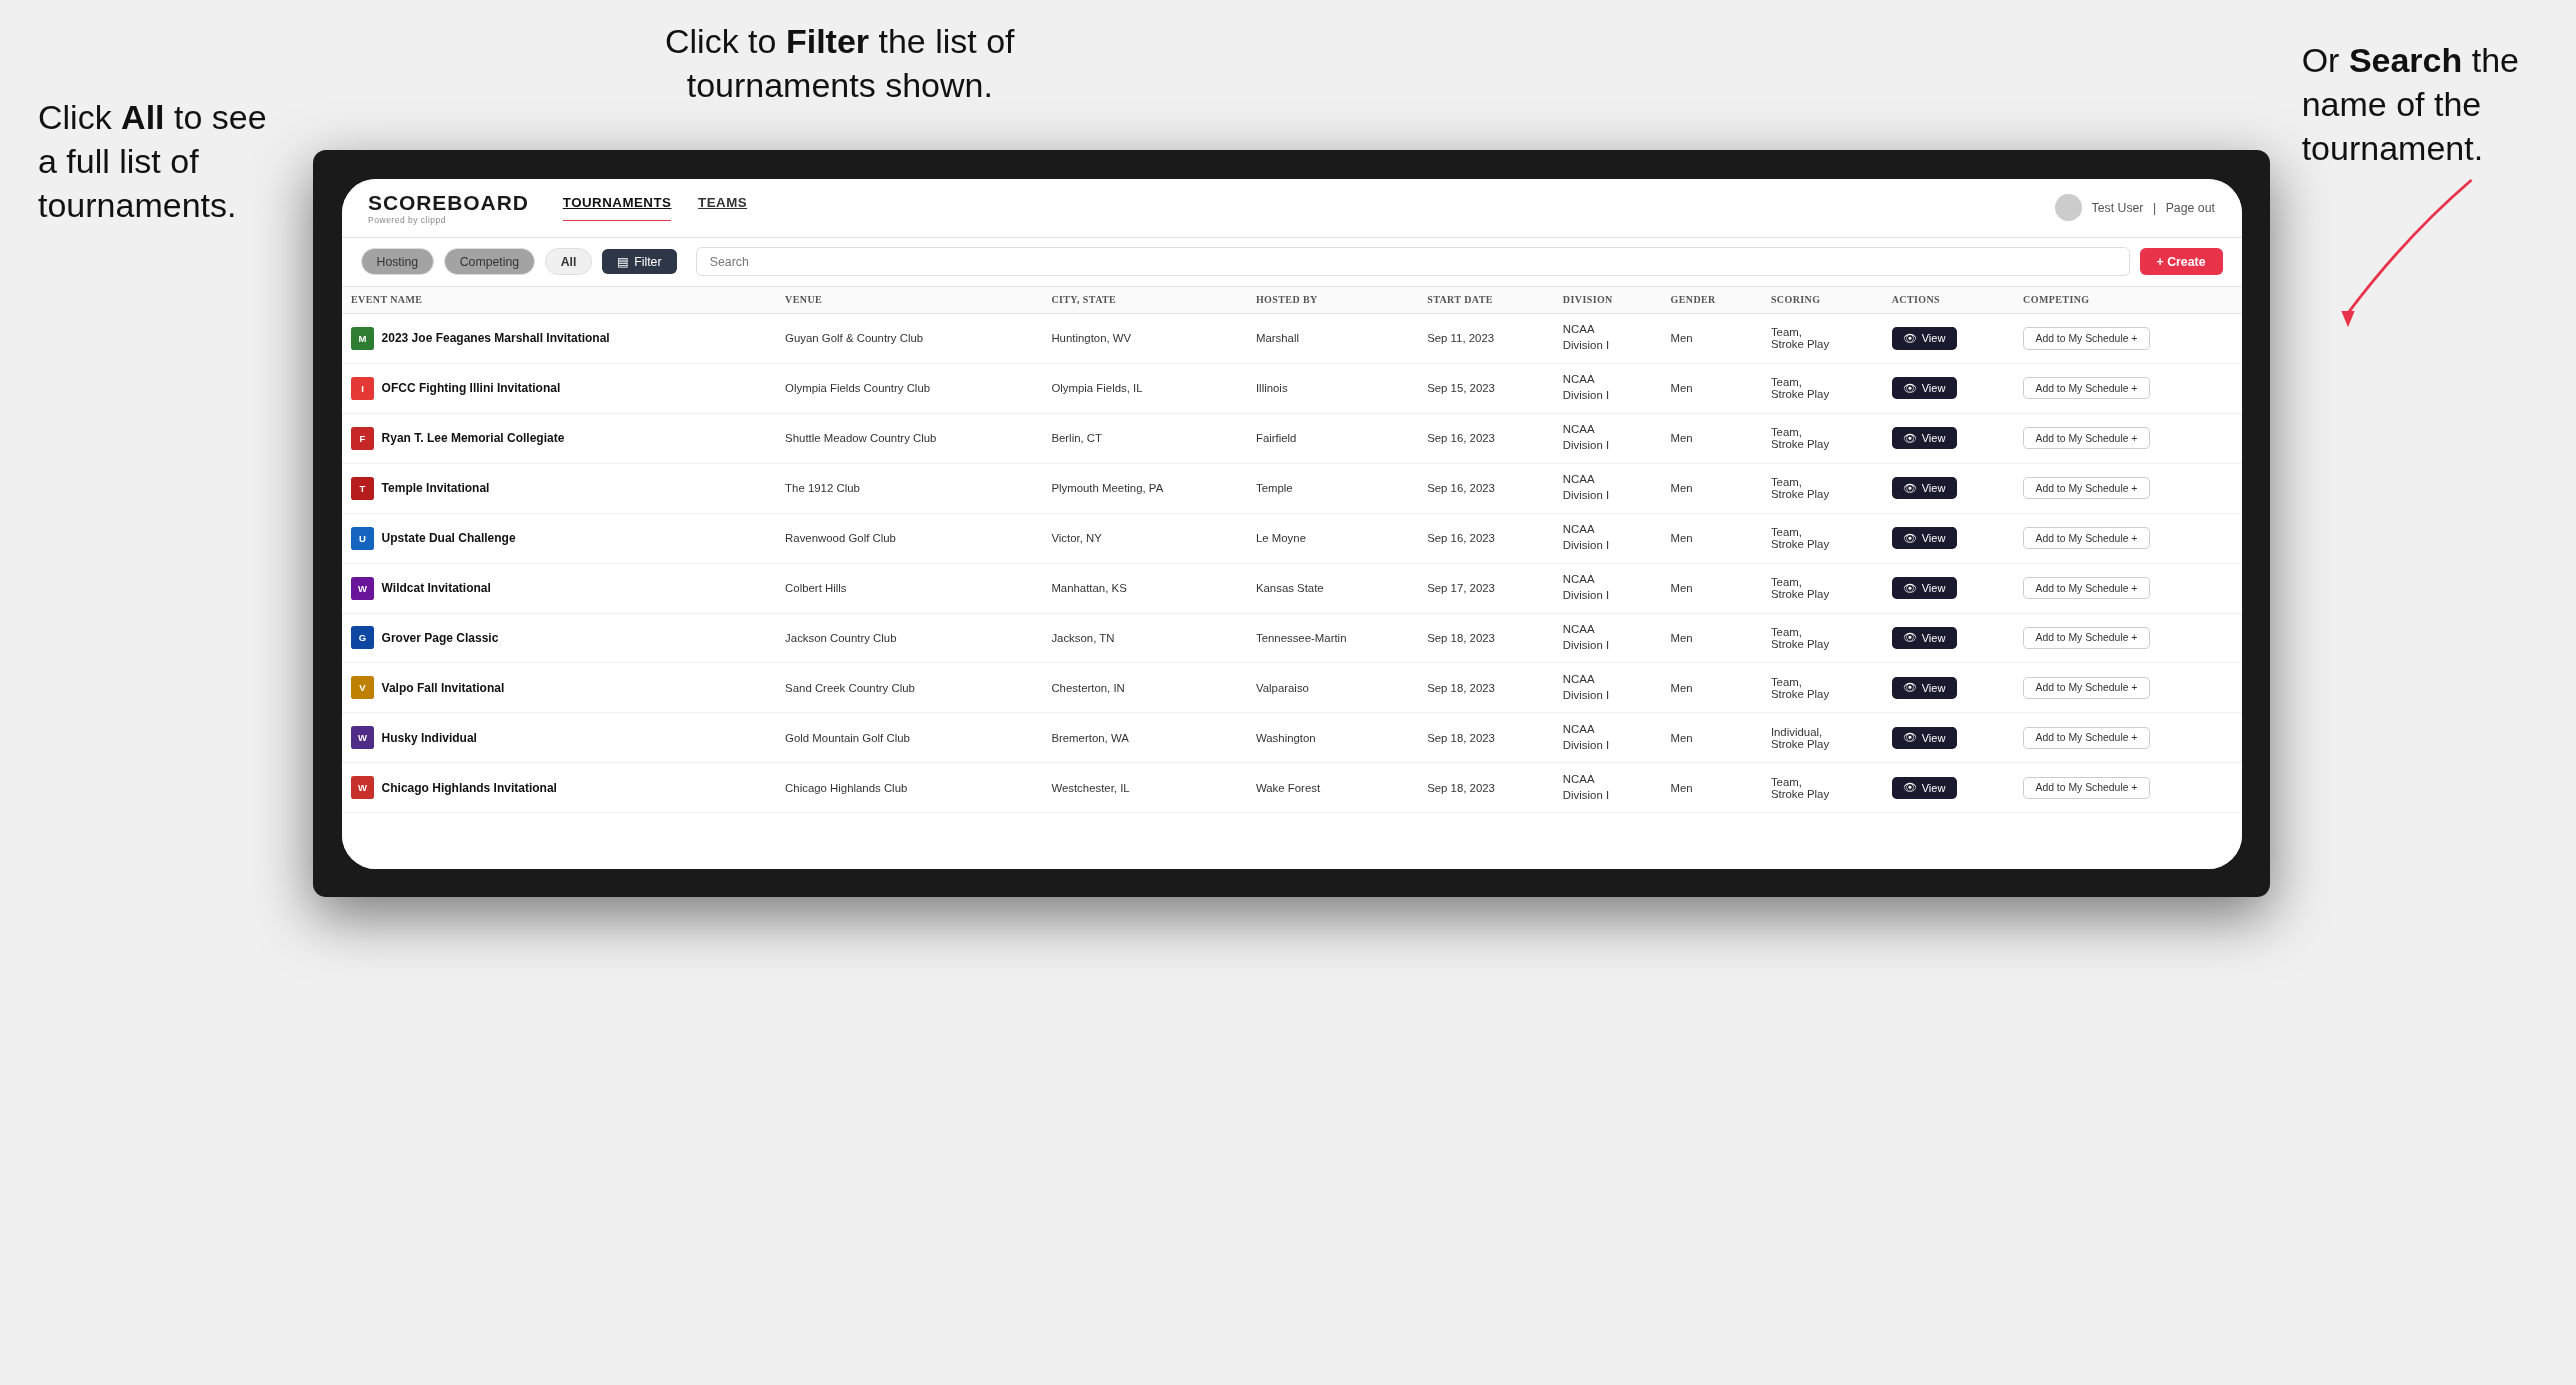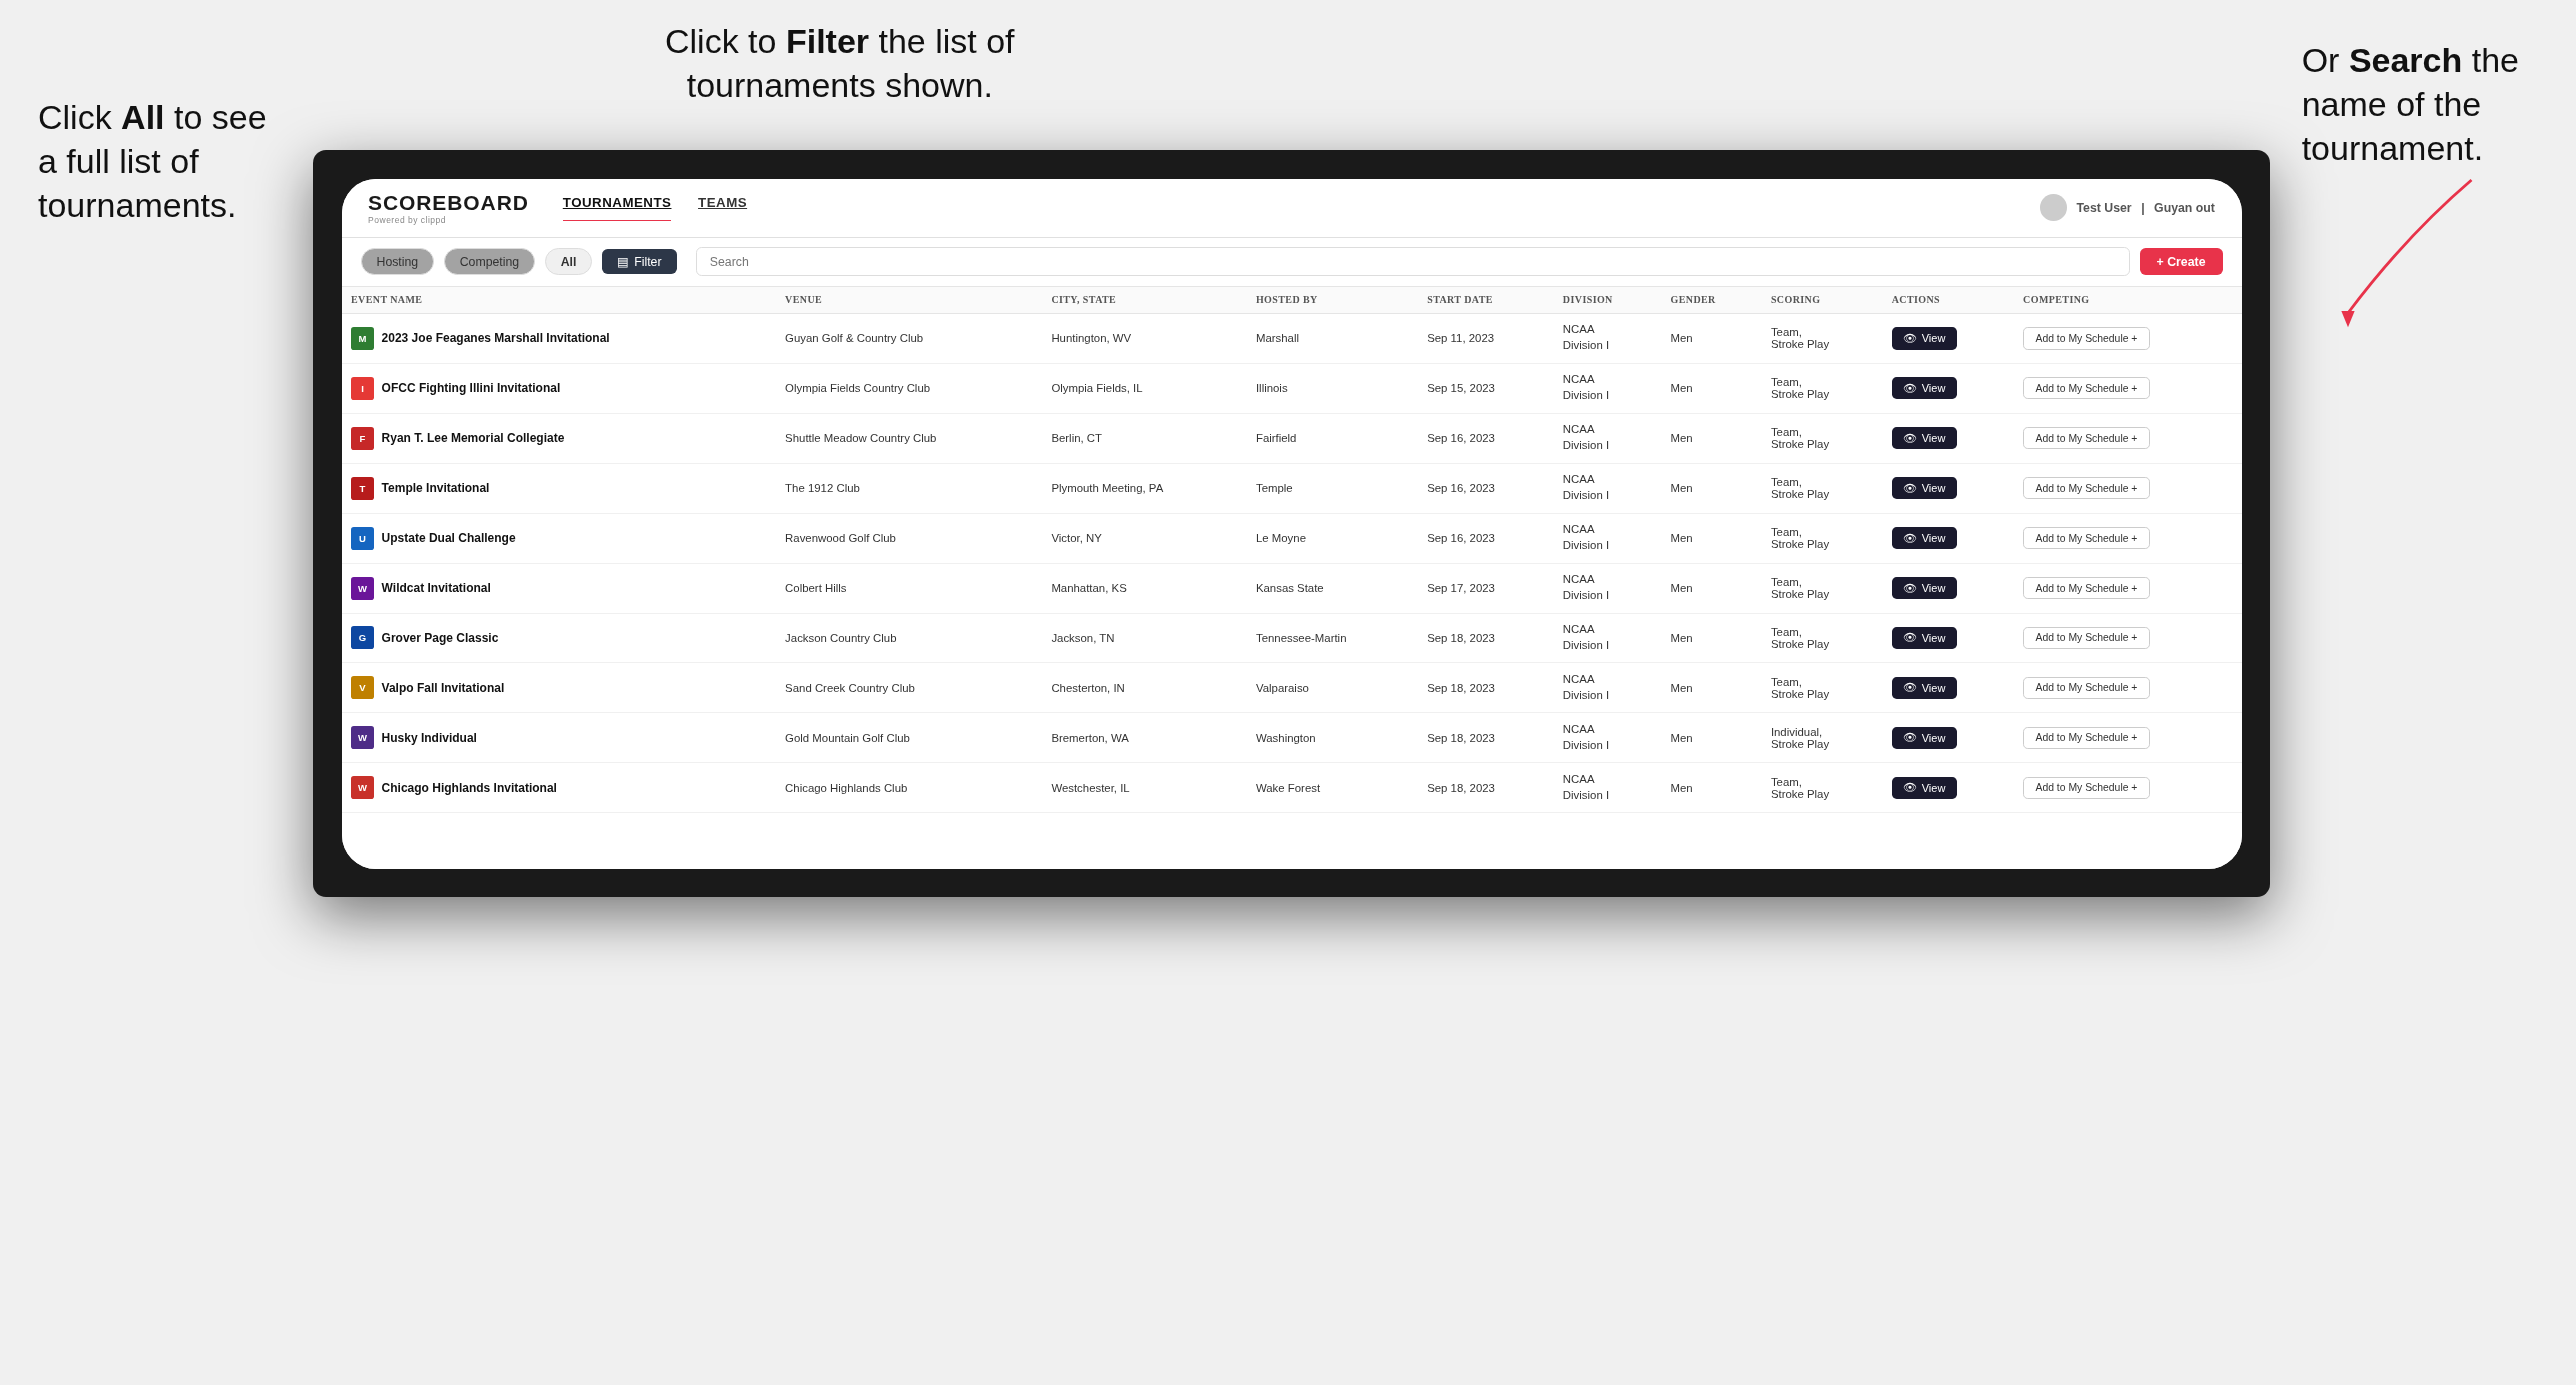--- a/index.html
+++ b/index.html
@@ -105,21 +105,20 @@
     .nav-link.active {
       border-bottom: 1.9px solid #e8334a;
       color: #111;
     }
     .nav-right {
       display: flex;
       align-items: center;
       gap: 9.5px;
       font-size: 12.3px;
       color: #555;
-      font-weight: bold;
     }
     .user-avatar {
       width: 26.6px;
       height: 26.6px;
       background: #ccc;
       border-radius: 50%;
     }
 
     
     .filter-bar {
@@ -305,21 +304,21 @@
         <span class="logo-sub">Powered by clippd</span>
       </div>
       <div class="nav-links">
         <span class="nav-link active">TOURNAMENTS</span>
         <span class="nav-link">TEAMS</span>
       </div>
       <div class="nav-right">
         <div class="user-avatar"></div>
         <span>Test User</span>
         <span>|</span>
-        <span style="cursor:pointer;color:#555;">Guyan out</span>
+        <span style="cursor:pointer;color:#555;">Page out</span>
       </div>
     </div>
 
     <div class="filter-bar">
       <button class="filter-tab">Hosting</button>
       <button class="filter-tab">Competing</button>
       <button class="filter-tab active">All</button>
       <button class="filter-btn">
         <span>▤</span>
         <span>Filter</span>

